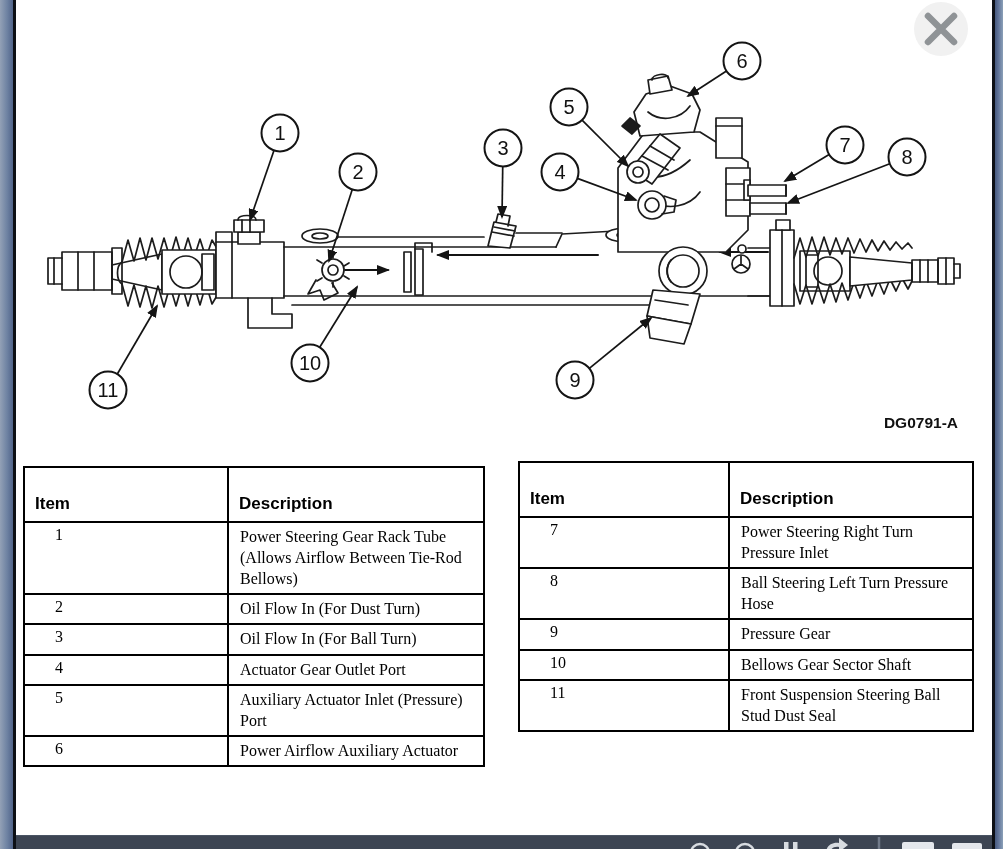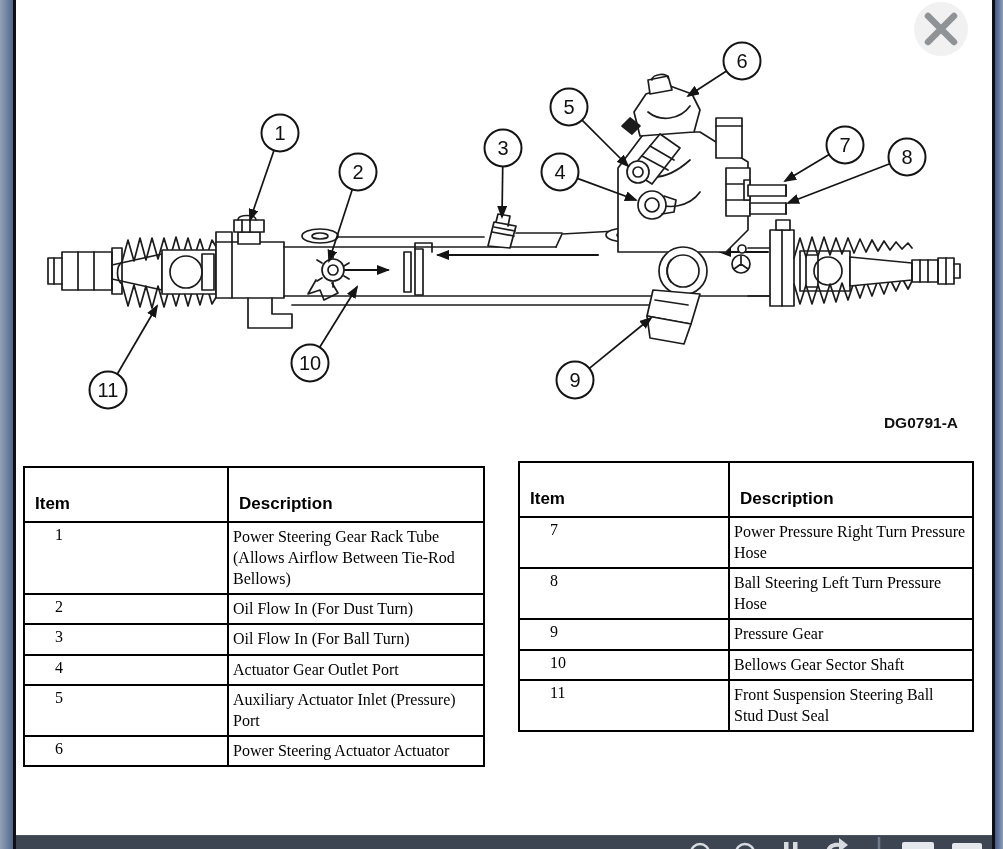--- a/index.html
+++ b/index.html
@@ -26,21 +26,21 @@
   .co-text{font:20px "Liberation Sans",sans-serif;text-anchor:middle;fill:#111;}
   .flow-line{stroke:#141414;stroke-width:2;}
   .fig-code{font:bold 15.5px "Liberation Sans",sans-serif;fill:#111;text-anchor:end;}
   
   .parts-table{position:absolute;border-collapse:collapse;background:#fff;table-layout:fixed;z-index:10;}
   .parts-table th,.parts-table td{border:2px solid #000;}
   .parts-table th{font:bold 17px "Liberation Sans",sans-serif;text-align:left;
      vertical-align:bottom;height:46px;padding:0 0 7px 10px;color:#000;}
   .parts-table td{font:16px "Liberation Serif",serif;vertical-align:top;color:#000;}
   .parts-table td.item{padding:3px 4px 3px 30px;}
-  .parts-table td.desc{padding:3px 6px 4px 4px;line-height:1.32;}
+  .parts-table td.desc{padding:3px 6px 4px 11px;line-height:1.32;}
   #table-left{left:23px;top:466px;width:460px;}
   #table-left col.c1{width:204px;} #table-left col.c2{width:256px;}
   #table-right{left:518px;top:461px;width:454px;}
   #table-right col.c1{width:210px;} #table-right col.c2{width:244px;}
 </style>
 </head>
 <body>
 
 <svg class="diagram-svg" width="1003" height="849" viewBox="0 0 1003 849">
   <defs>
@@ -282,40 +282,40 @@
       <tr>
         <td class="item">4</td>
         <td class="desc">Actuator Gear Outlet Port</td>
       </tr>
       <tr>
         <td class="item">5</td>
         <td class="desc">Auxiliary Actuator Inlet (Pressure) Port</td>
       </tr>
       <tr>
         <td class="item">6</td>
-        <td class="desc">Power Steering Actuator Actuator</td>
+        <td class="desc">Power Airflow Auxiliary Actuator</td>
       </tr>
     </tbody>
   </table>
 
 <table class="parts-table" id="table-right">
   <colgroup>
       <col class="c1">
       <col class="c2">
     </colgroup>
 <thead>
       <tr>
         <th>Item</th>
         <th>Description</th>
       </tr>
     </thead>
     <tbody>
       <tr>
         <td class="item">7</td>
-        <td class="desc">Power Pressure Right Turn Pressure Hose</td>
+        <td class="desc">Power Steering Right Turn Pressure Inlet</td>
       </tr>
       <tr>
         <td class="item">8</td>
         <td class="desc">Ball Steering Left Turn Pressure Hose</td>
       </tr>
       <tr>
         <td class="item">9</td>
         <td class="desc">Pressure Gear</td>
       </tr>
       <tr>

